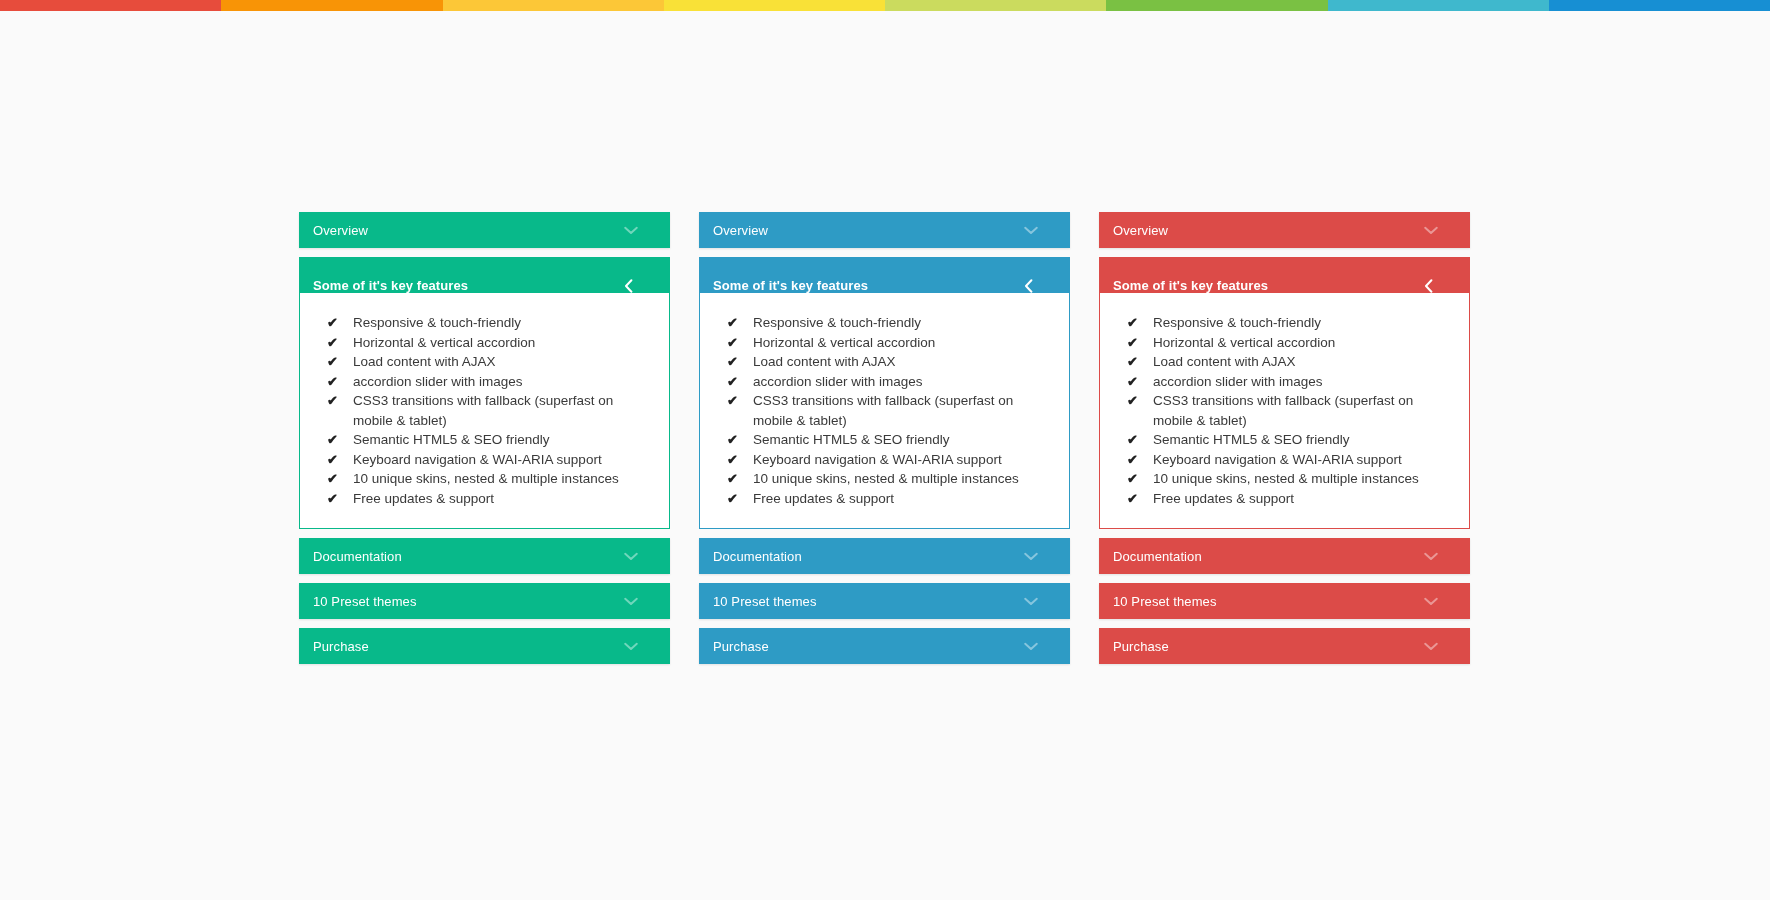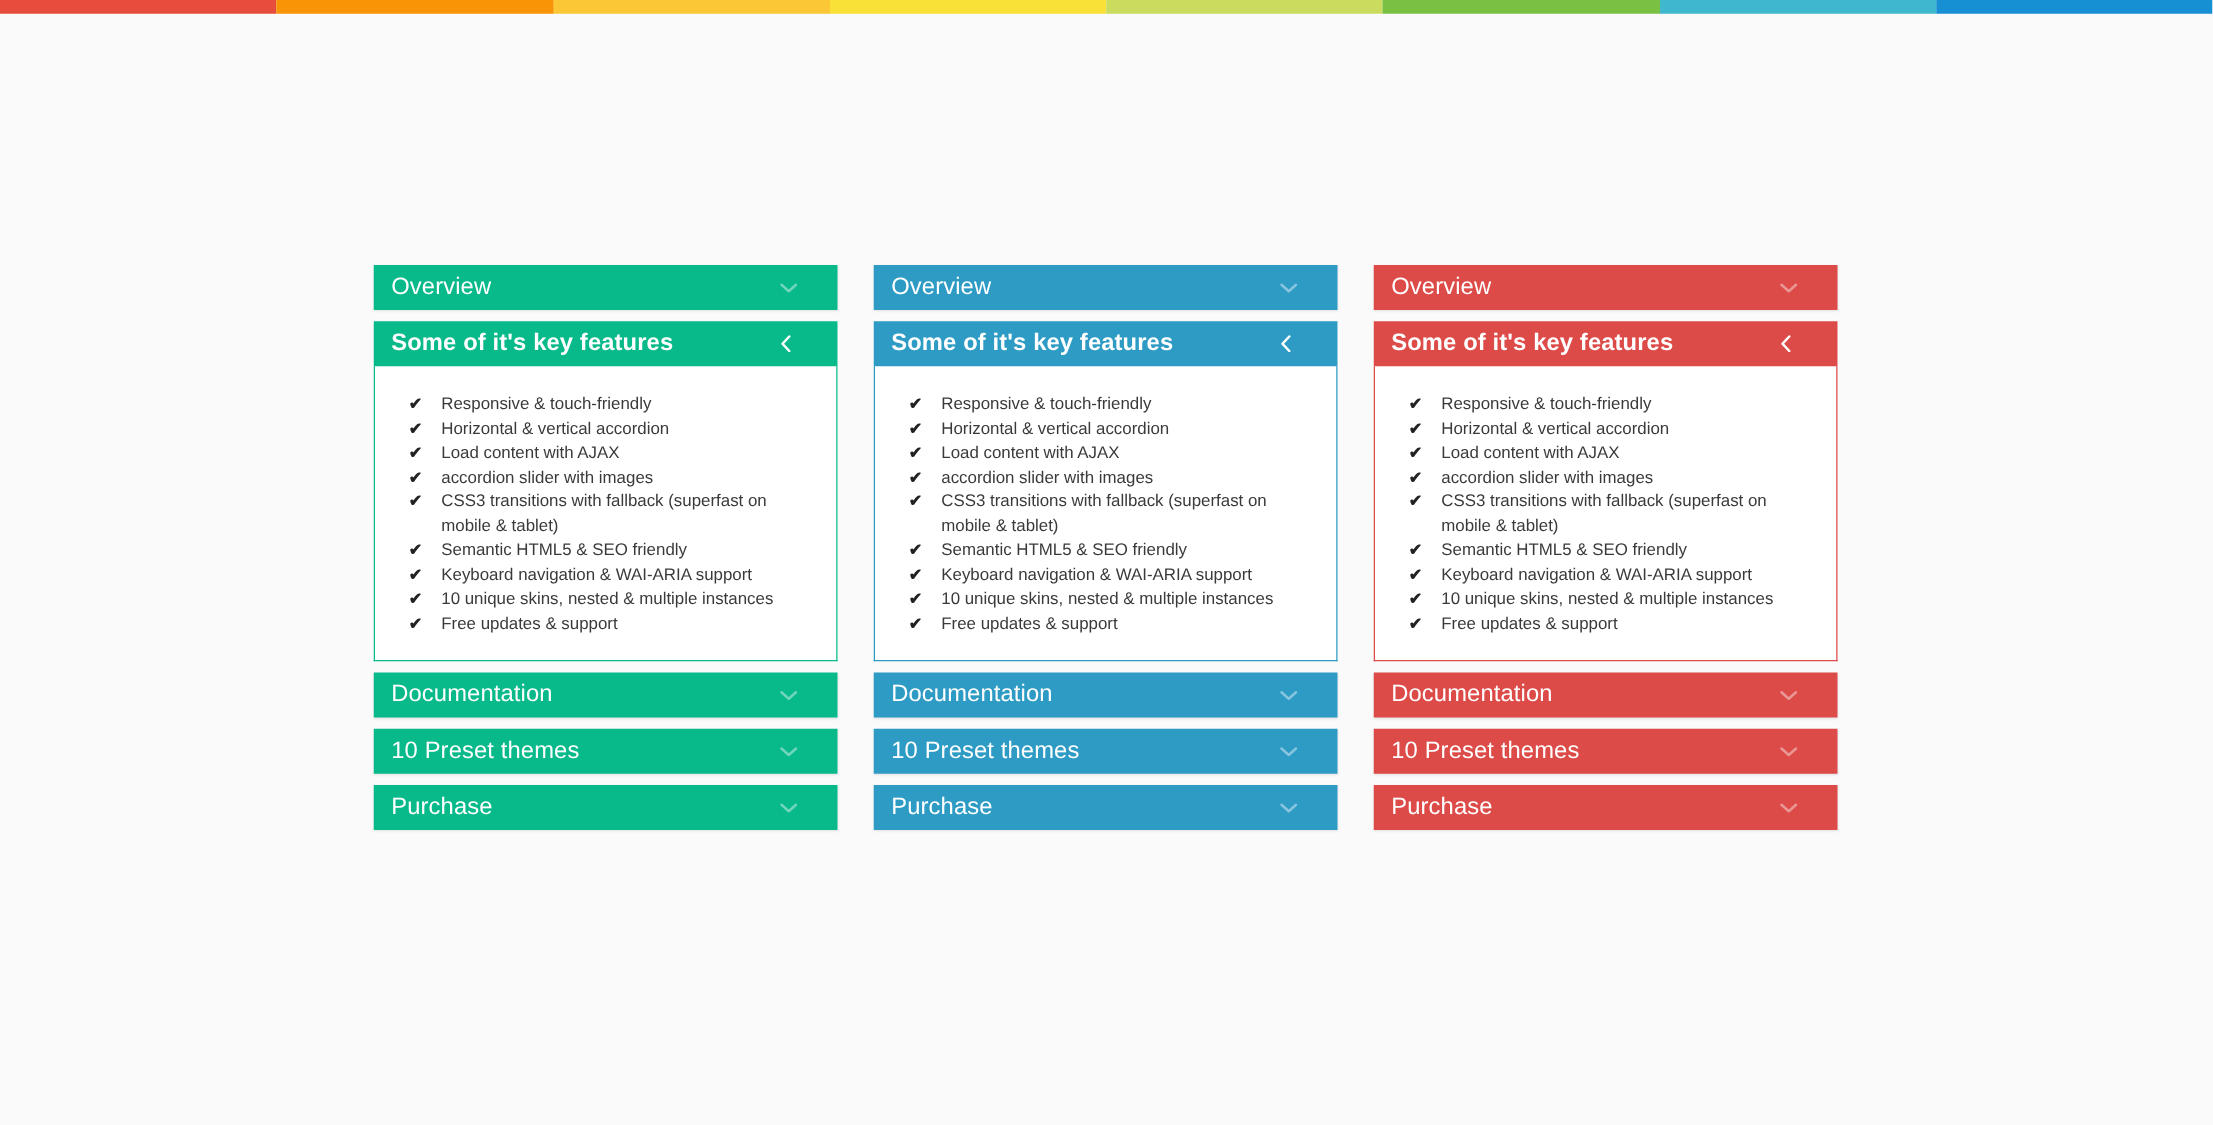--- a/index.html
+++ b/index.html
@@ -41,37 +41,38 @@
 
   
   .panel-header {
     position: relative;
     box-sizing: border-box;
     height: 36px;
     display: flex;
     align-items: center;
     padding: 0 32px 0 14px;
     color: #ffffff;
-    font-size: 19px;
+    font-size: 13px;
     letter-spacing: .1px;
     margin-bottom: 9px;
     box-shadow: 0 1px 2px rgba(0,0,0,0.10);
     cursor: pointer;
     user-select: none;
   }
   .panel-header .hdr-label {
     flex: 1 1 auto;
     white-space: nowrap;
     overflow: hidden;
     text-overflow: ellipsis;
   }
   .panel-header.is-active {
     font-weight: bold;
     margin-bottom: 0;
     box-shadow: none;
+    align-items: flex-end;
   }
   .panel-header .chev {
     flex: 0 0 auto;
     width: 14px;
     text-align: center;
     line-height: 1;
     font-size: 15px;
     display: block;
   }
   .panel-header .chev svg { display: block; }

